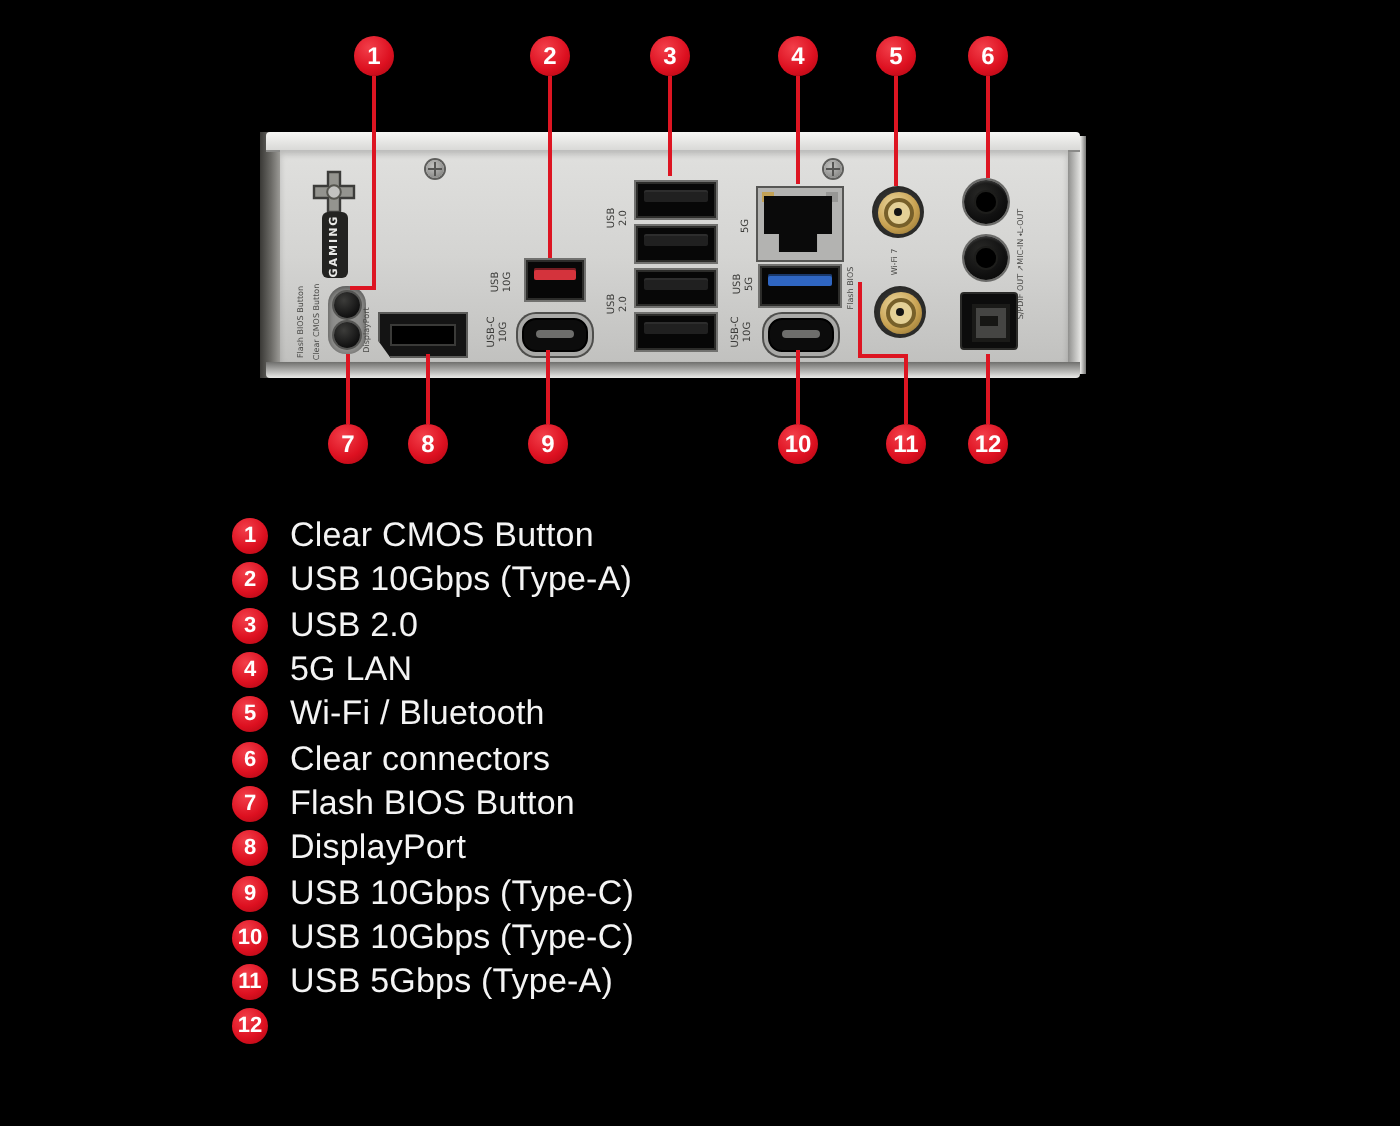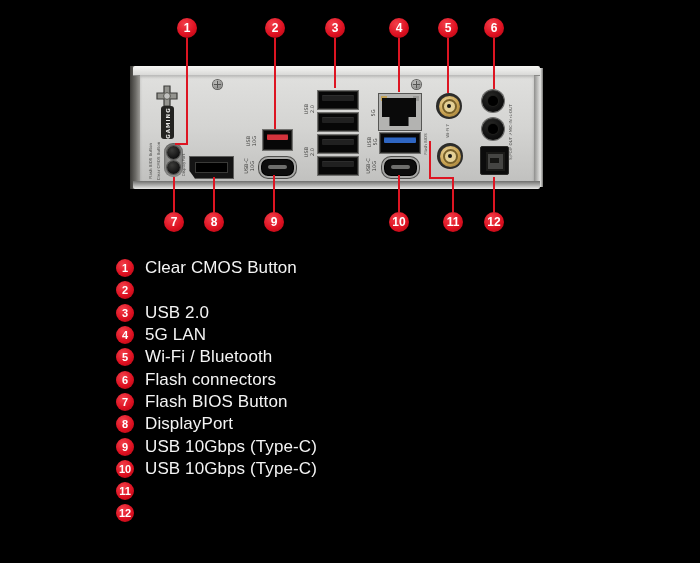--- a/index.html
+++ b/index.html
@@ -244,54 +244,56 @@
   <div class="co" style="left:453px;top:222px;">11</div>
   <div class="co" style="left:494px;top:222px;">12</div>
 
   <div class="legend">
     <div class="legend-row">
         <span class="lbadge">1</span>
         <span class="ltext">Clear CMOS Button</span>
       </div>
     <div class="legend-row">
         <span class="lbadge">2</span>
+        <span class="ltext">USB 10Gbps (Type-A)</span>
       </div>
     <div class="legend-row">
         <span class="lbadge">3</span>
         <span class="ltext">USB 2.0</span>
       </div>
     <div class="legend-row">
         <span class="lbadge">4</span>
         <span class="ltext">5G LAN</span>
       </div>
     <div class="legend-row">
         <span class="lbadge">5</span>
         <span class="ltext">Wi-Fi / Bluetooth</span>
       </div>
     <div class="legend-row">
         <span class="lbadge">6</span>
-        <span class="ltext">Flash connectors</span>
+        <span class="ltext">Clear connectors</span>
       </div>
     <div class="legend-row">
         <span class="lbadge">7</span>
         <span class="ltext">Flash BIOS Button</span>
       </div>
     <div class="legend-row">
         <span class="lbadge">8</span>
         <span class="ltext">DisplayPort</span>
       </div>
     <div class="legend-row">
         <span class="lbadge">9</span>
         <span class="ltext">USB 10Gbps (Type-C)</span>
       </div>
     <div class="legend-row">
         <span class="lbadge">10</span>
         <span class="ltext">USB 10Gbps (Type-C)</span>
       </div>
     <div class="legend-row">
         <span class="lbadge">11</span>
+        <span class="ltext">USB 5Gbps (Type-A)</span>
       </div>
     <div class="legend-row">
         <span class="lbadge">12</span>
       </div>
   </div>
 
 </div>
 
 </body></html>

